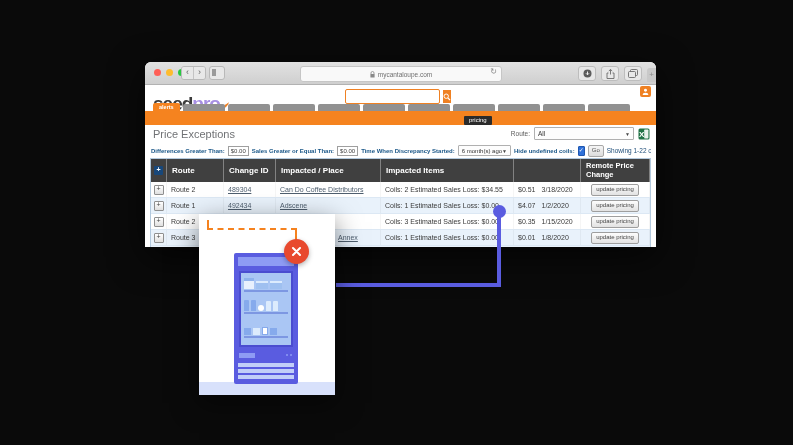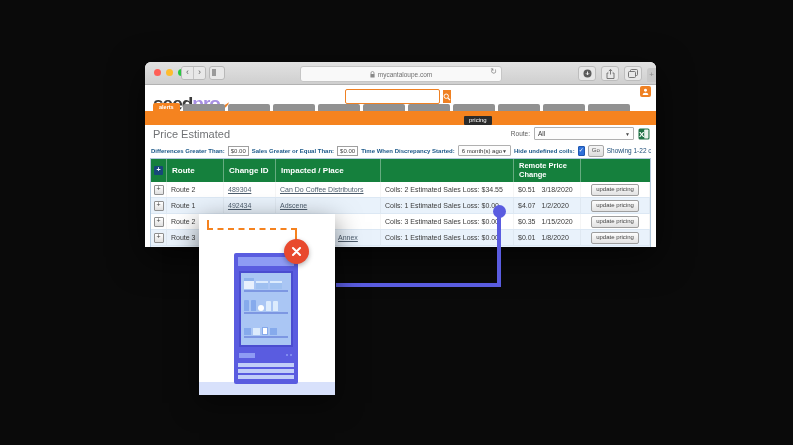--- a/index.html
+++ b/index.html
@@ -61,21 +61,21 @@
     display:flex;align-items:center;justify-content:space-between;padding:0 2px;box-sizing:border-box;}
   .timeselect{width:54px;height:11px;font-size:6px;}
   .cb{width:8px;height:8px;background:#2f71d9;border:1px solid #1f57b0;border-radius:1px;color:#fff;
     font-size:6px;line-height:7px;text-align:center;}
   .gobtn{height:10px;padding:0 3px;background:linear-gradient(#f6f6f6,#dcdcdc);border:1px solid #a7a7a7;
     border-radius:2px;font-size:6px;color:#555;line-height:9px;}
   .showing{margin-left:auto;font-size:6.5px;color:#1f4e79;}
   
   .table{position:absolute;left:5px;top:73px;width:501px;border:1px solid #b3c9dd;box-sizing:border-box;}
   .thead,.trow{display:grid;grid-template-columns:16px 57px 52px 105px 133px 67px 1fr;}
-  .thead{background:#15803d;color:#fff;height:23px;}
+  .thead{background:#404040;color:#fff;height:23px;}
   .th{font-size:8px;font-weight:bold;padding-left:5px;line-height:23px;border-right:1px solid rgba(255,255,255,.35);
     overflow:hidden;}
   .th.remote{font-size:7.5px;line-height:1.15;padding-top:3px;}
   .th.exp{display:flex;align-items:center;justify-content:center;padding:0;}
   .expall{width:9px;height:9px;background:#17477a;border-radius:1px;color:#fff;font-size:7px;line-height:8px;text-align:center;}
   .trow{background:#fff;height:15px;border-bottom:1px solid #dce8f4;}
   .trow.alt{background:#e9f2fb;}
   .td{font-size:7px;color:#3a3a3a;line-height:15px;padding-left:4px;overflow:hidden;white-space:nowrap;
     border-right:1px solid rgba(0,0,0,.04);}
   .td.exp{display:flex;align-items:center;justify-content:center;padding:0;}
@@ -204,21 +204,21 @@
             <span class="graytab"></span>
             <span class="graytab"></span>
             <span class="graytab"></span>
             <span class="graytab"></span>
           </span>
       </div>
       <div class="orangebar"></div>
       <span class="tooltip">pricing</span>
 
       <div class="pagehead">
-        <span class="pagetitle">Price Estimated</span>
+        <span class="pagetitle">Price Exceptions</span>
         <div class="routewrap">
           <span class="routelabel">Route:</span>
           <span class="select routeselect">
             <span>All</span>
             <span class="chev">▼</span>
           </span>
           <svg width="12" height="12" viewBox="0 0 12 12">
               <rect x=".5" y=".5" width="11" height="11" rx="1.5" fill="#217346"></rect>
               <rect x="6.2" y="1.6" width="4.2" height="8.8" rx=".6" fill="#e9f2ec"></rect>
               <text x="3.6" y="9" font-size="8" font-weight="bold" fill="#fff" text-anchor="middle" font-family="Liberation Sans,sans-serif">X</text>
@@ -249,20 +249,21 @@
       </div>
 
       <div class="table">
         <div class="thead">
           <span class="th exp">
               <span class="expall">+</span>
             </span>
           <span class="th">Route</span>
           <span class="th">Change ID</span>
           <span class="th">Impacted / Place</span>
+          <span class="th">Impacted Items</span>
           <span class="th"></span>
           <span class="th remote">Remote Price Change</span>
         </div>
         <div id="rows">
   <div class="trow">
     <span class="td exp">
                 <span class="rowexp">+</span>
               </span>
     <span class="td">Route 2</span>
     <span class="td"><a>489304</a></span>

